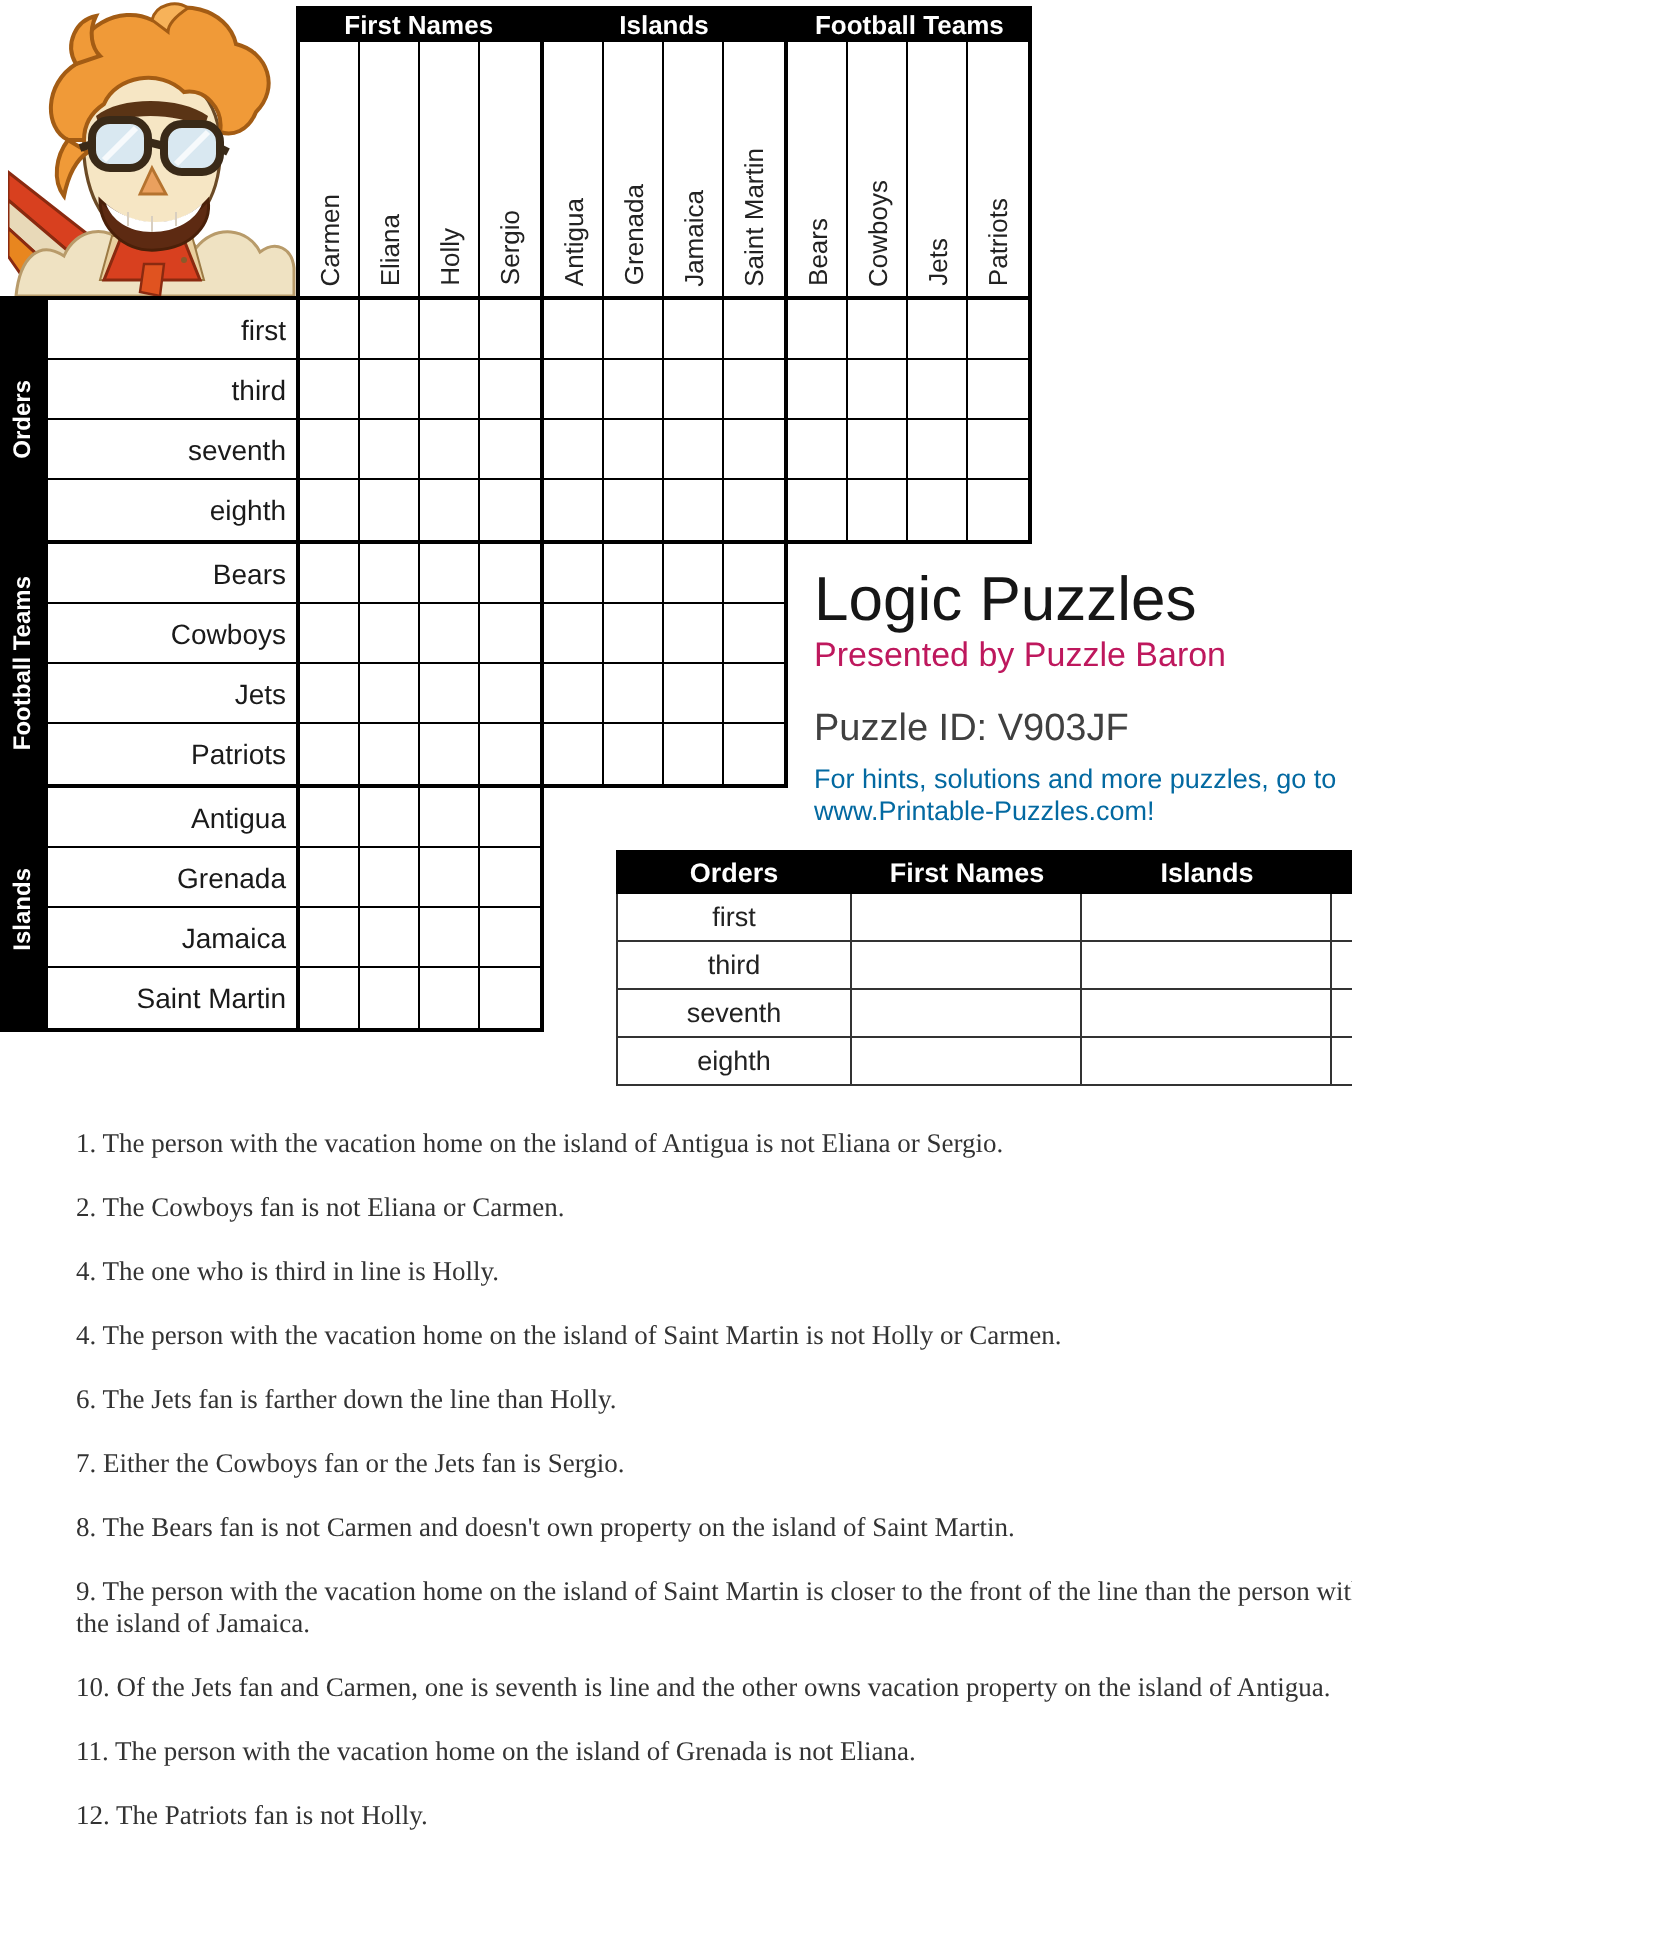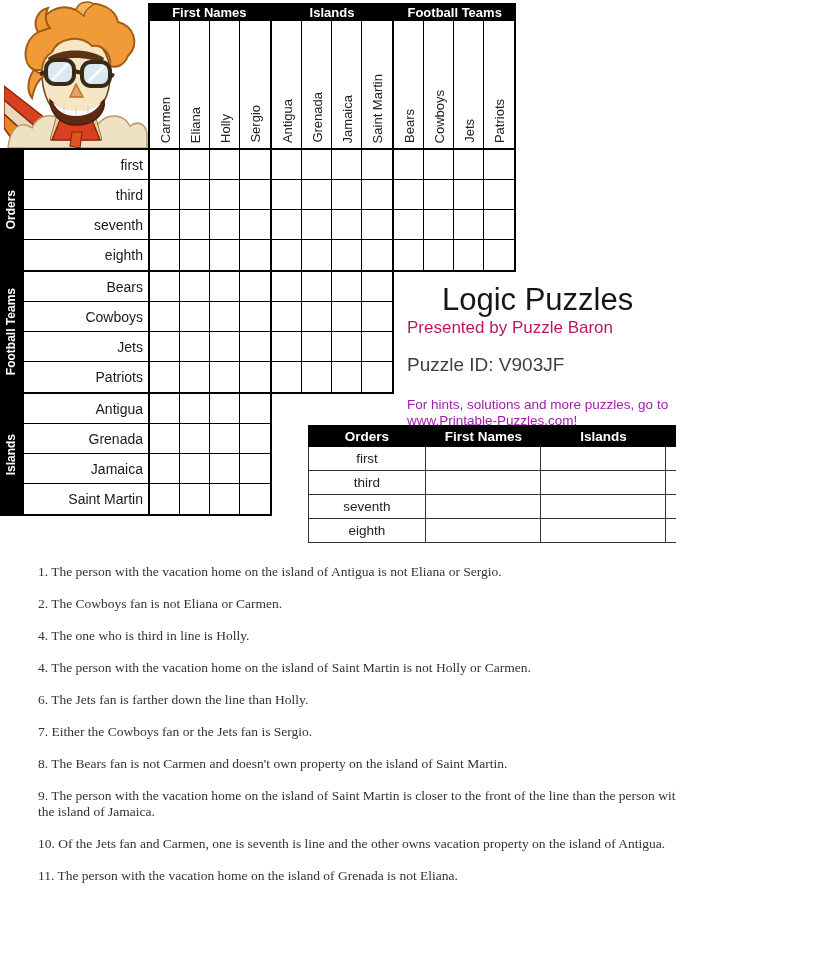--- a/index.html
+++ b/index.html
@@ -39,24 +39,24 @@
 
   
   .cellblock{position:absolute;width:124px;height:124px;border:2px solid #000;box-sizing:border-box;
              display:grid;grid-template-columns:repeat(4,1fr);grid-template-rows:repeat(4,1fr);background:#fff;}
   .cell{border-right:1px solid #000;border-bottom:1px solid #000;}
   .cell:nth-child(4n){border-right:none;}
   .cell:nth-child(n+13){border-bottom:none;}
 
   
   .titleblock{position:absolute;left:407px;top:284px;color:#161616;}
-  .titleblock h1{margin:0;font-size:31px;font-weight:400;line-height:32px;text-align:center;}
+  .titleblock h1{margin:0;font-size:31px;font-weight:400;line-height:32px;}
   .subtitle{font-size:17px;margin-top:2px;color:#be185d;}
   .pid{font-size:19px;margin-top:16px;color:#404040;}
-  .hint{font-size:13.5px;line-height:16px;margin-top:21px;color:#a21caf;}
+  .hint{font-size:13.5px;line-height:16px;margin-top:6px;color:#0369a1;}
 
   
   .anstable{position:absolute;left:308px;top:425px;width:494px;}
   .ans-header{display:grid;grid-template-columns:118px 115px 125px 136px;background:#000;height:22px;}
   .ans-h{color:#fff;font-weight:bold;font-size:13.5px;display:flex;align-items:center;justify-content:center;}
   .ans-body{border:1px solid #333;border-top:none;}
   .ans-row{display:grid;grid-template-columns:117px 115px 125px 135px;height:23px;border-bottom:1px solid #333;}
   .ans-row:last-child{border-bottom:none;}
   .ans-label{display:flex;align-items:center;justify-content:center;font-size:13.5px;color:#222;
              border-right:1px solid #333;}
@@ -353,15 +353,16 @@
     <p class="clue">1. The person with the vacation home on the island of Antigua is not Eliana or Sergio.</p>
     <p class="clue">2. The Cowboys fan is not Eliana or Carmen.</p>
     <p class="clue">4. The one who is third in line is Holly.</p>
     <p class="clue">4. The person with the vacation home on the island of Saint Martin is not Holly or Carmen.</p>
     <p class="clue">6. The Jets fan is farther down the line than Holly.</p>
     <p class="clue">7. Either the Cowboys fan or the Jets fan is Sergio.</p>
     <p class="clue">8. The Bears fan is not Carmen and doesn't own property on the island of Saint Martin.</p>
     <p class="clue">9. The person with the vacation home on the island of Saint Martin is closer to the front of the line than the person with the vacation home on the island of Jamaica.</p>
     <p class="clue">10. Of the Jets fan and Carmen, one is seventh is line and the other owns vacation property on the island of Antigua.</p>
     <p class="clue">11. The person with the vacation home on the island of Grenada is not Eliana.</p>
+    <p class="clue">12. The Patriots fan is not Holly.</p>
   </div>
 
 </div>
 
 </body></html>

